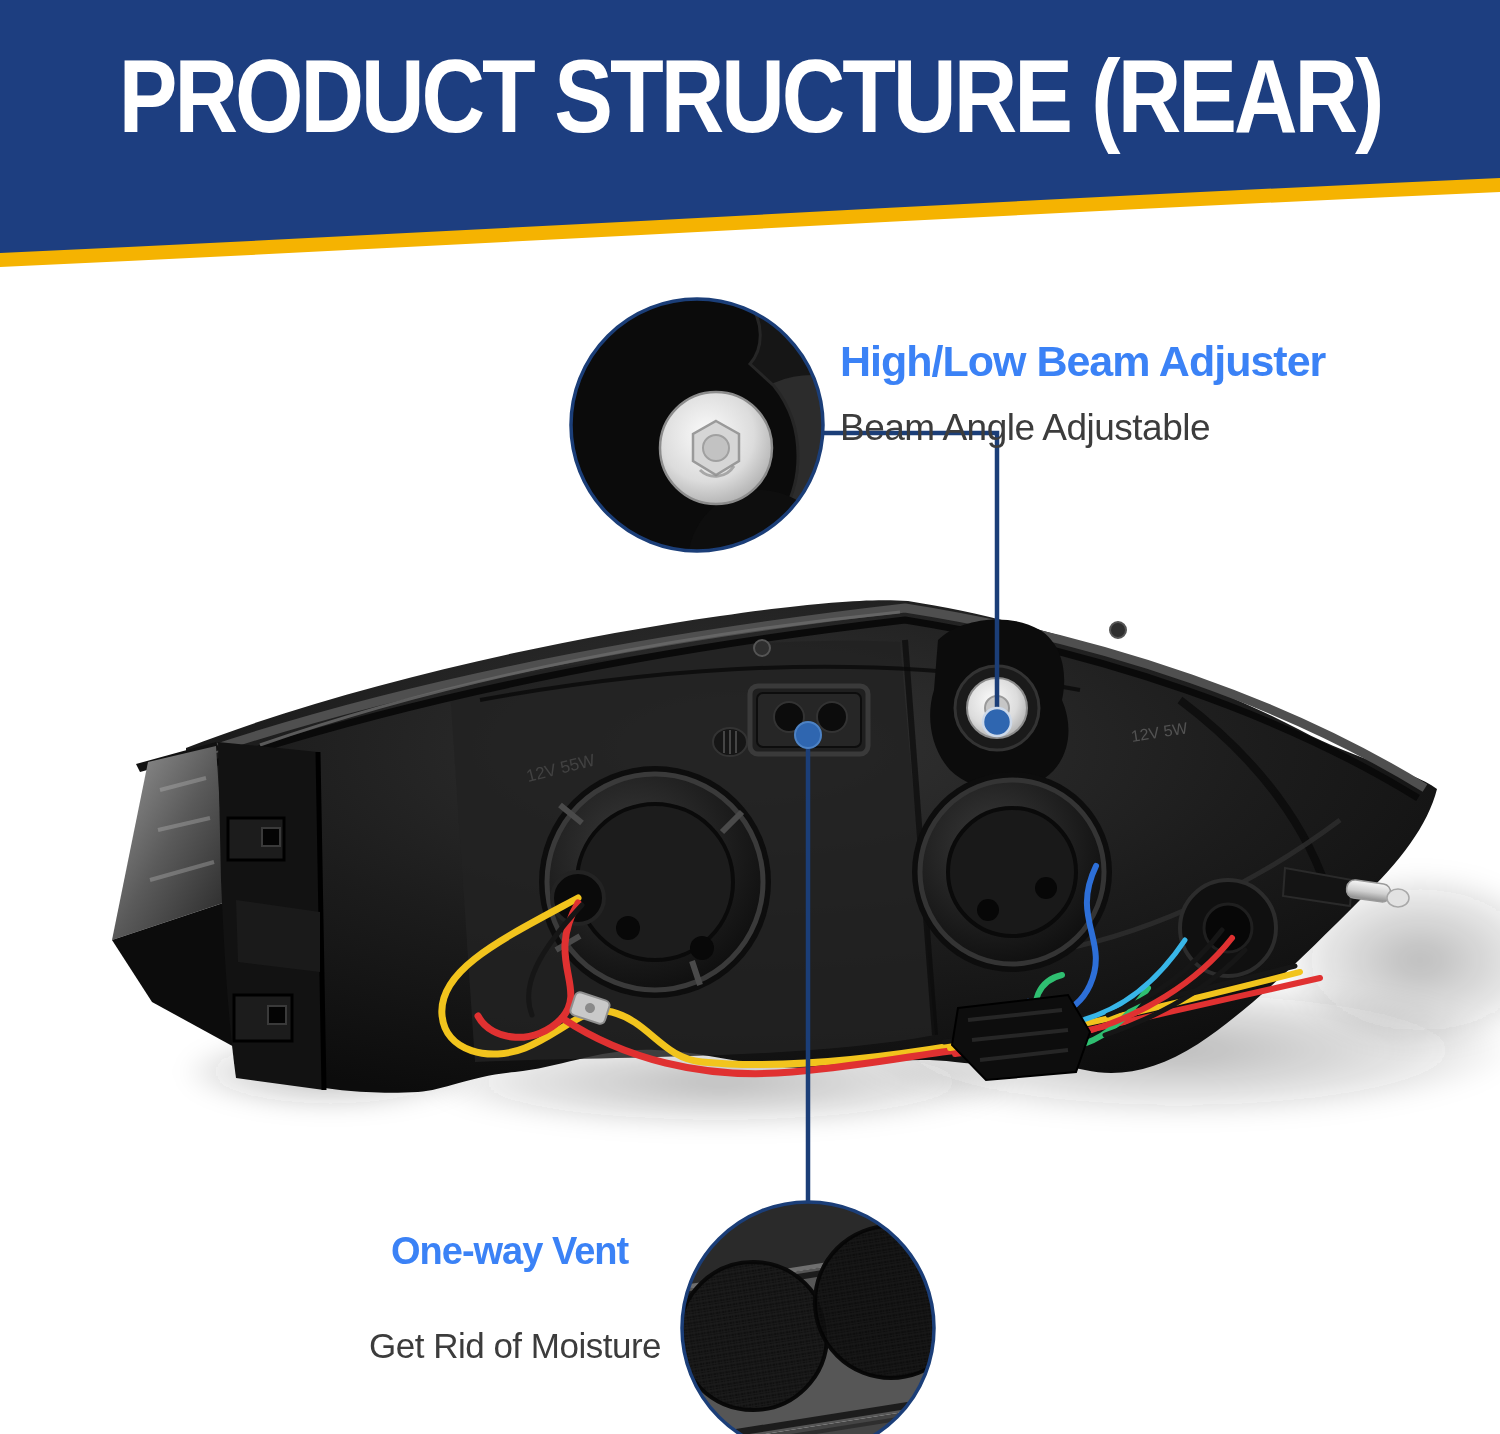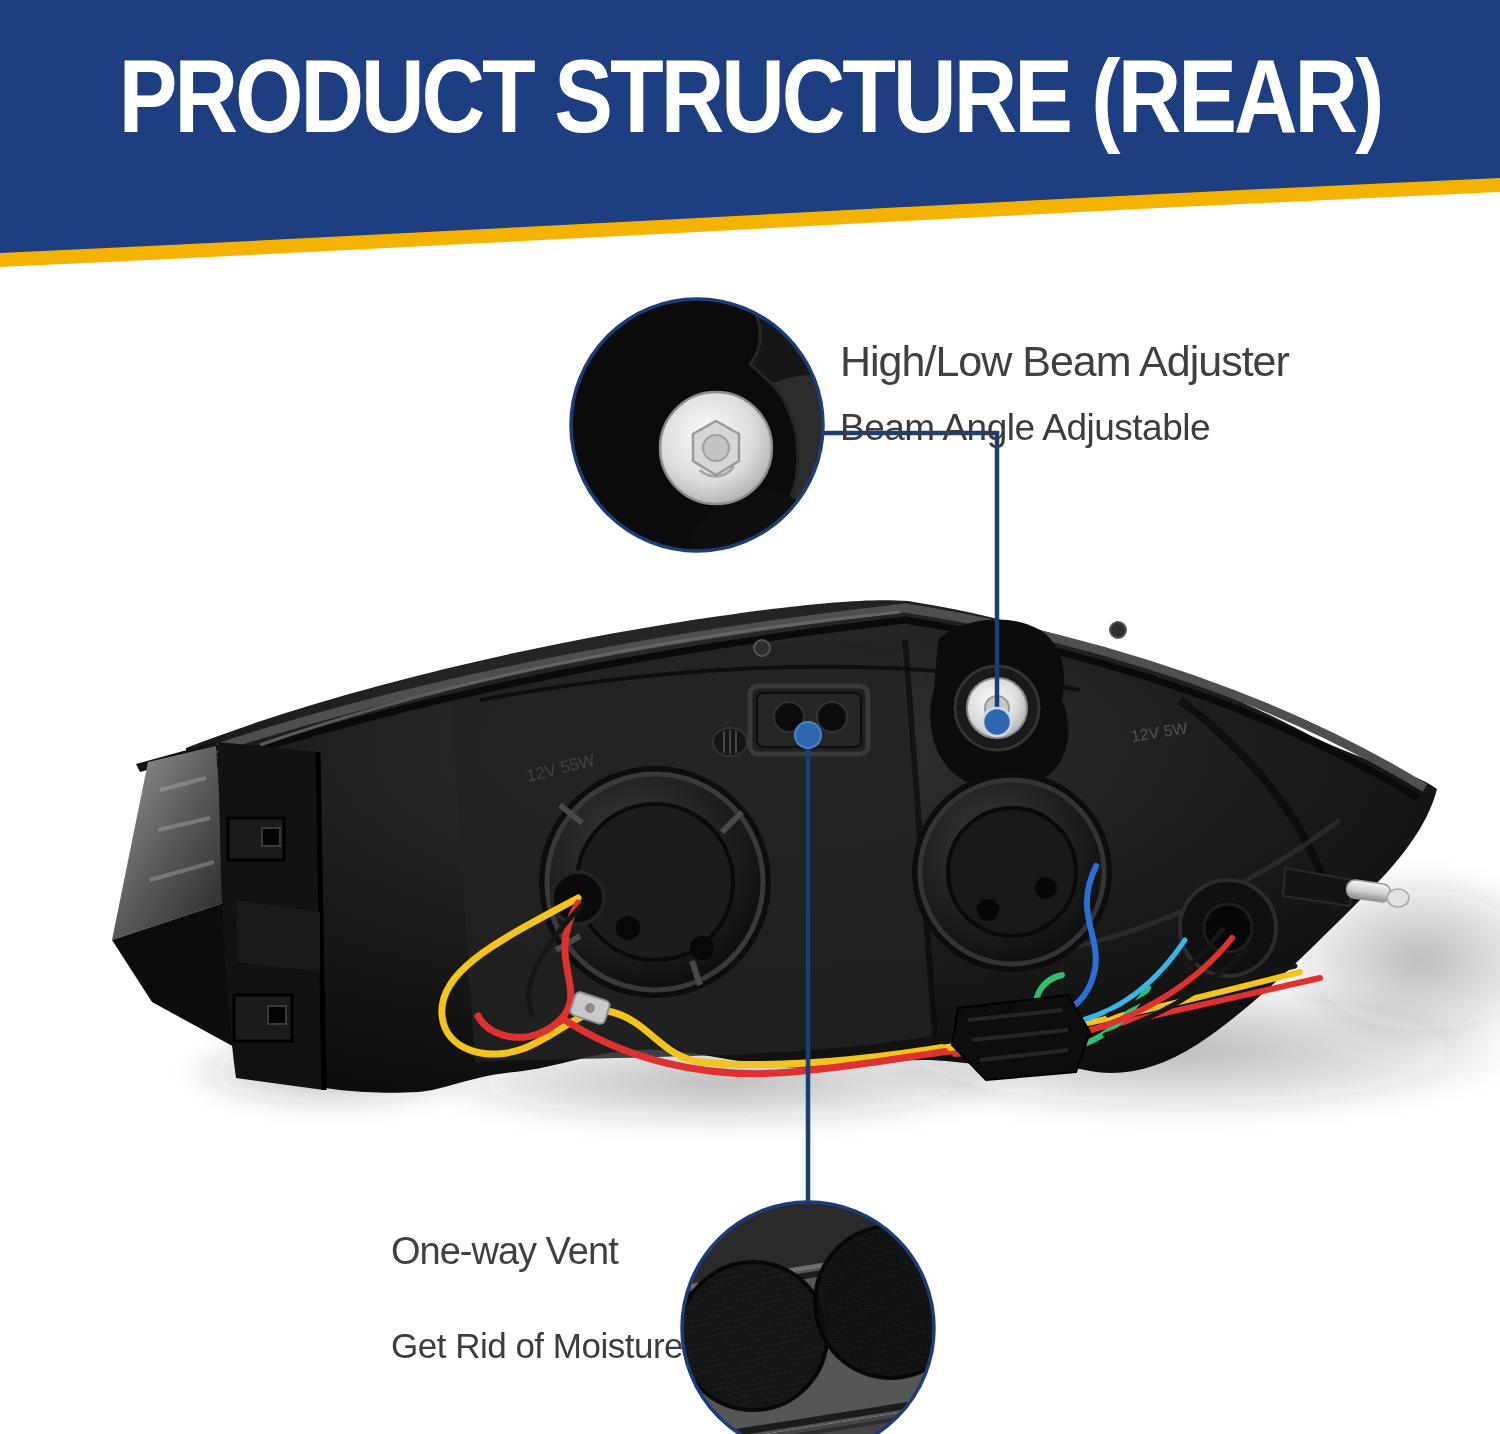--- a/index.html
+++ b/index.html
@@ -3,28 +3,28 @@
 <meta charset="utf-8">
 <style>
   html,body{margin:0;padding:0;background:#ffffff;}
   #stage{position:relative;width:1500px;height:1434px;overflow:hidden;background:#ffffff;
          font-family:"Liberation Sans",sans-serif;}
   #art{position:absolute;left:0;top:0;}
   .banner-title{
     position:absolute;left:0;top:36px;width:1500px;text-align:center;
     font-size:88px;font-weight:bold;letter-spacing:-3px;color:#ffffff;
     transform:scaleY(1.18);transform-origin:50% 0;white-space:nowrap;}
-  .co-title{position:absolute;color:#404040;font-weight:normal;font-size:43px;
+  .co-title{position:absolute;color:#3b82f6;font-weight:bold;font-size:43px;
     letter-spacing:-1px;white-space:nowrap;line-height:1;}
   .co-sub{position:absolute;color:#3c3c3c;font-weight:normal;font-size:36px;
     letter-spacing:-0.5px;white-space:nowrap;line-height:1;}
   #co-top-title{left:840px;top:340px;}
   #co-top-sub{left:840px;top:409px;font-size:37px;}
   #co-bot-title{left:391px;top:1232px;font-size:38px;}
-  #co-bot-sub{left:391px;top:1328px;font-size:35px;}
+  #co-bot-sub{left:369px;top:1328px;font-size:35px;}
 </style>
 </head>
 <body>
 
 <div id="stage">
 
 <svg id="art" width="1500" height="1434" viewBox="0 0 1500 1434">
   <defs>
     <radialGradient id="bodyGrad" cx="45%" cy="30%" r="75%">
       <stop offset="0%" stop-color="#343434"></stop>

